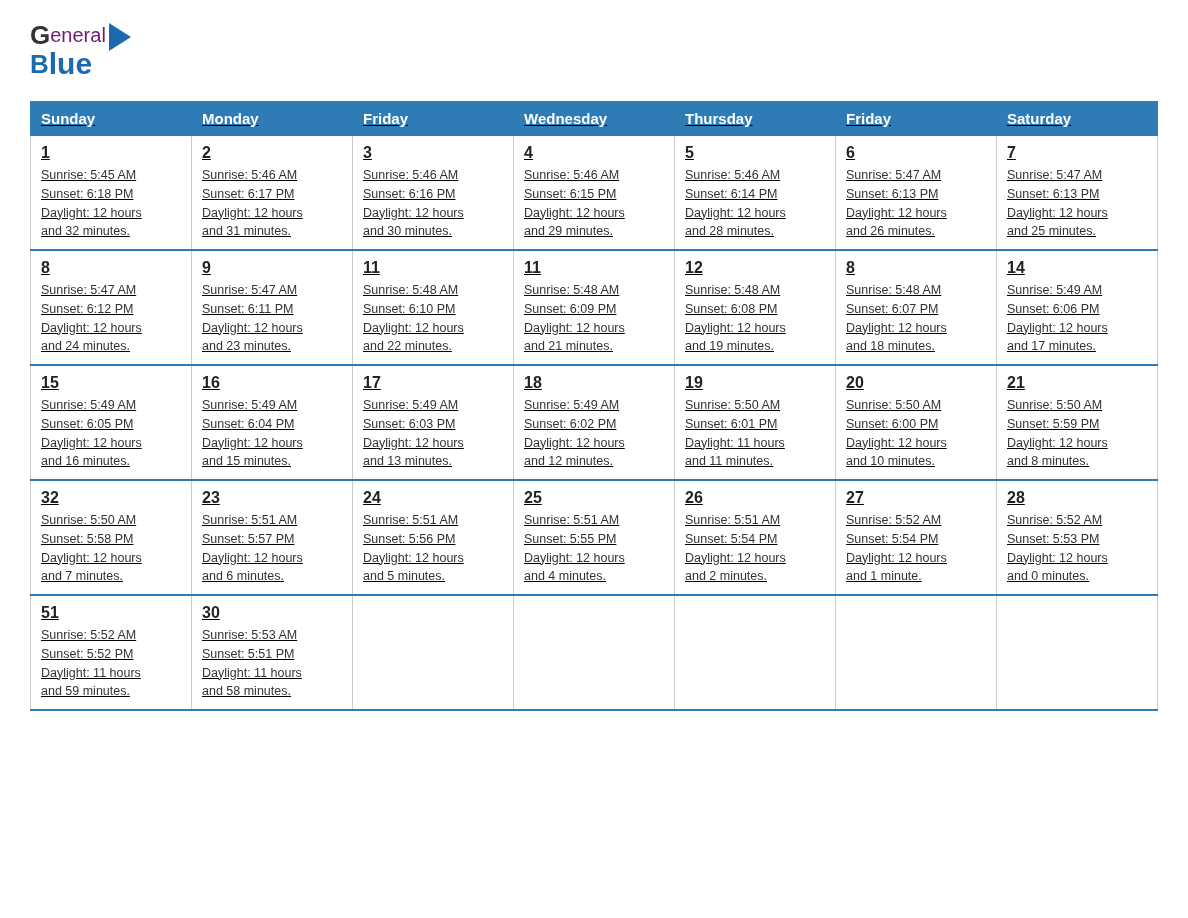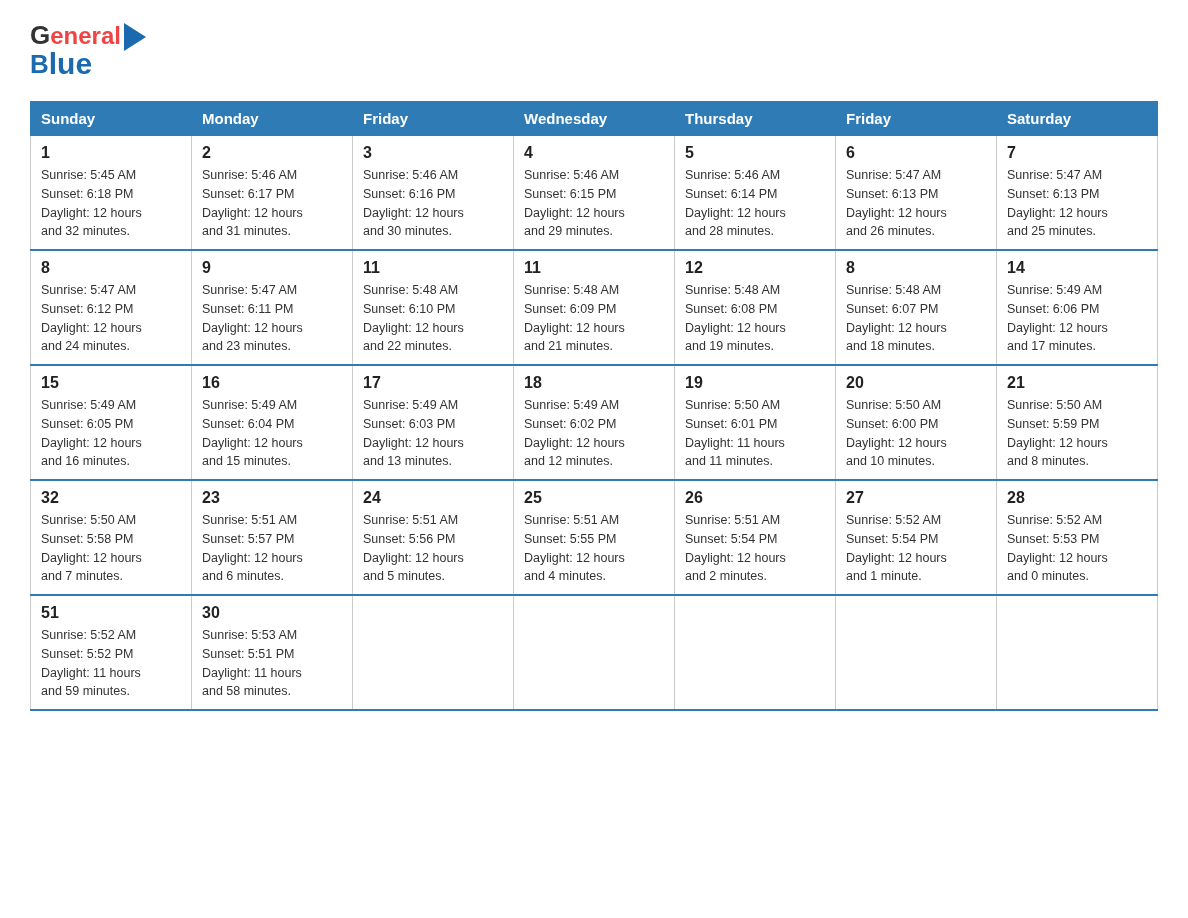--- a/index.html
+++ b/index.html
@@ -27,20 +27,21 @@
     }
     .calendar-subtitle {
       font-size: 22px;
       color: #555;
       margin-top: 4px;
     }
     table {
       width: 100%;
       border-collapse: collapse;
       table-layout: fixed;
+      text-decoration: underline;
     }
     thead th {
       background-color: #2e7bb5;
       color: #fff;
       font-size: 15px;
       font-weight: bold;
       padding: 8px 10px;
       text-align: left;
       border: 1px solid #2e7bb5;
     }
@@ -79,21 +80,21 @@
     .logo-line1 {
       display: flex;
       align-items: center;
     }
     .logo-line2 {
       display: flex;
       align-items: center;
       margin-top: -4px;
     }
     .logo-g { font-size: 26px; font-weight: bold; color: #333; }
-    .logo-eneral { font-size: 24px; font-weight: bold; color: #ef4444; }
+    .logo-eneral { font-size: 20px; font-weight: normal; color: #701a75; }
     .logo-b { font-size: 26px; font-weight: bold; color: #1a6aad; }
     .logo-lue { font-size: 30px; font-weight: bold; color: #1a6aad; }
   </style>
 </head>
 <body>
 
 <div class="header-row">
   <div class="logo-wrapper">
     <div class="logo-line1">
       <span class="logo-g">G</span>

